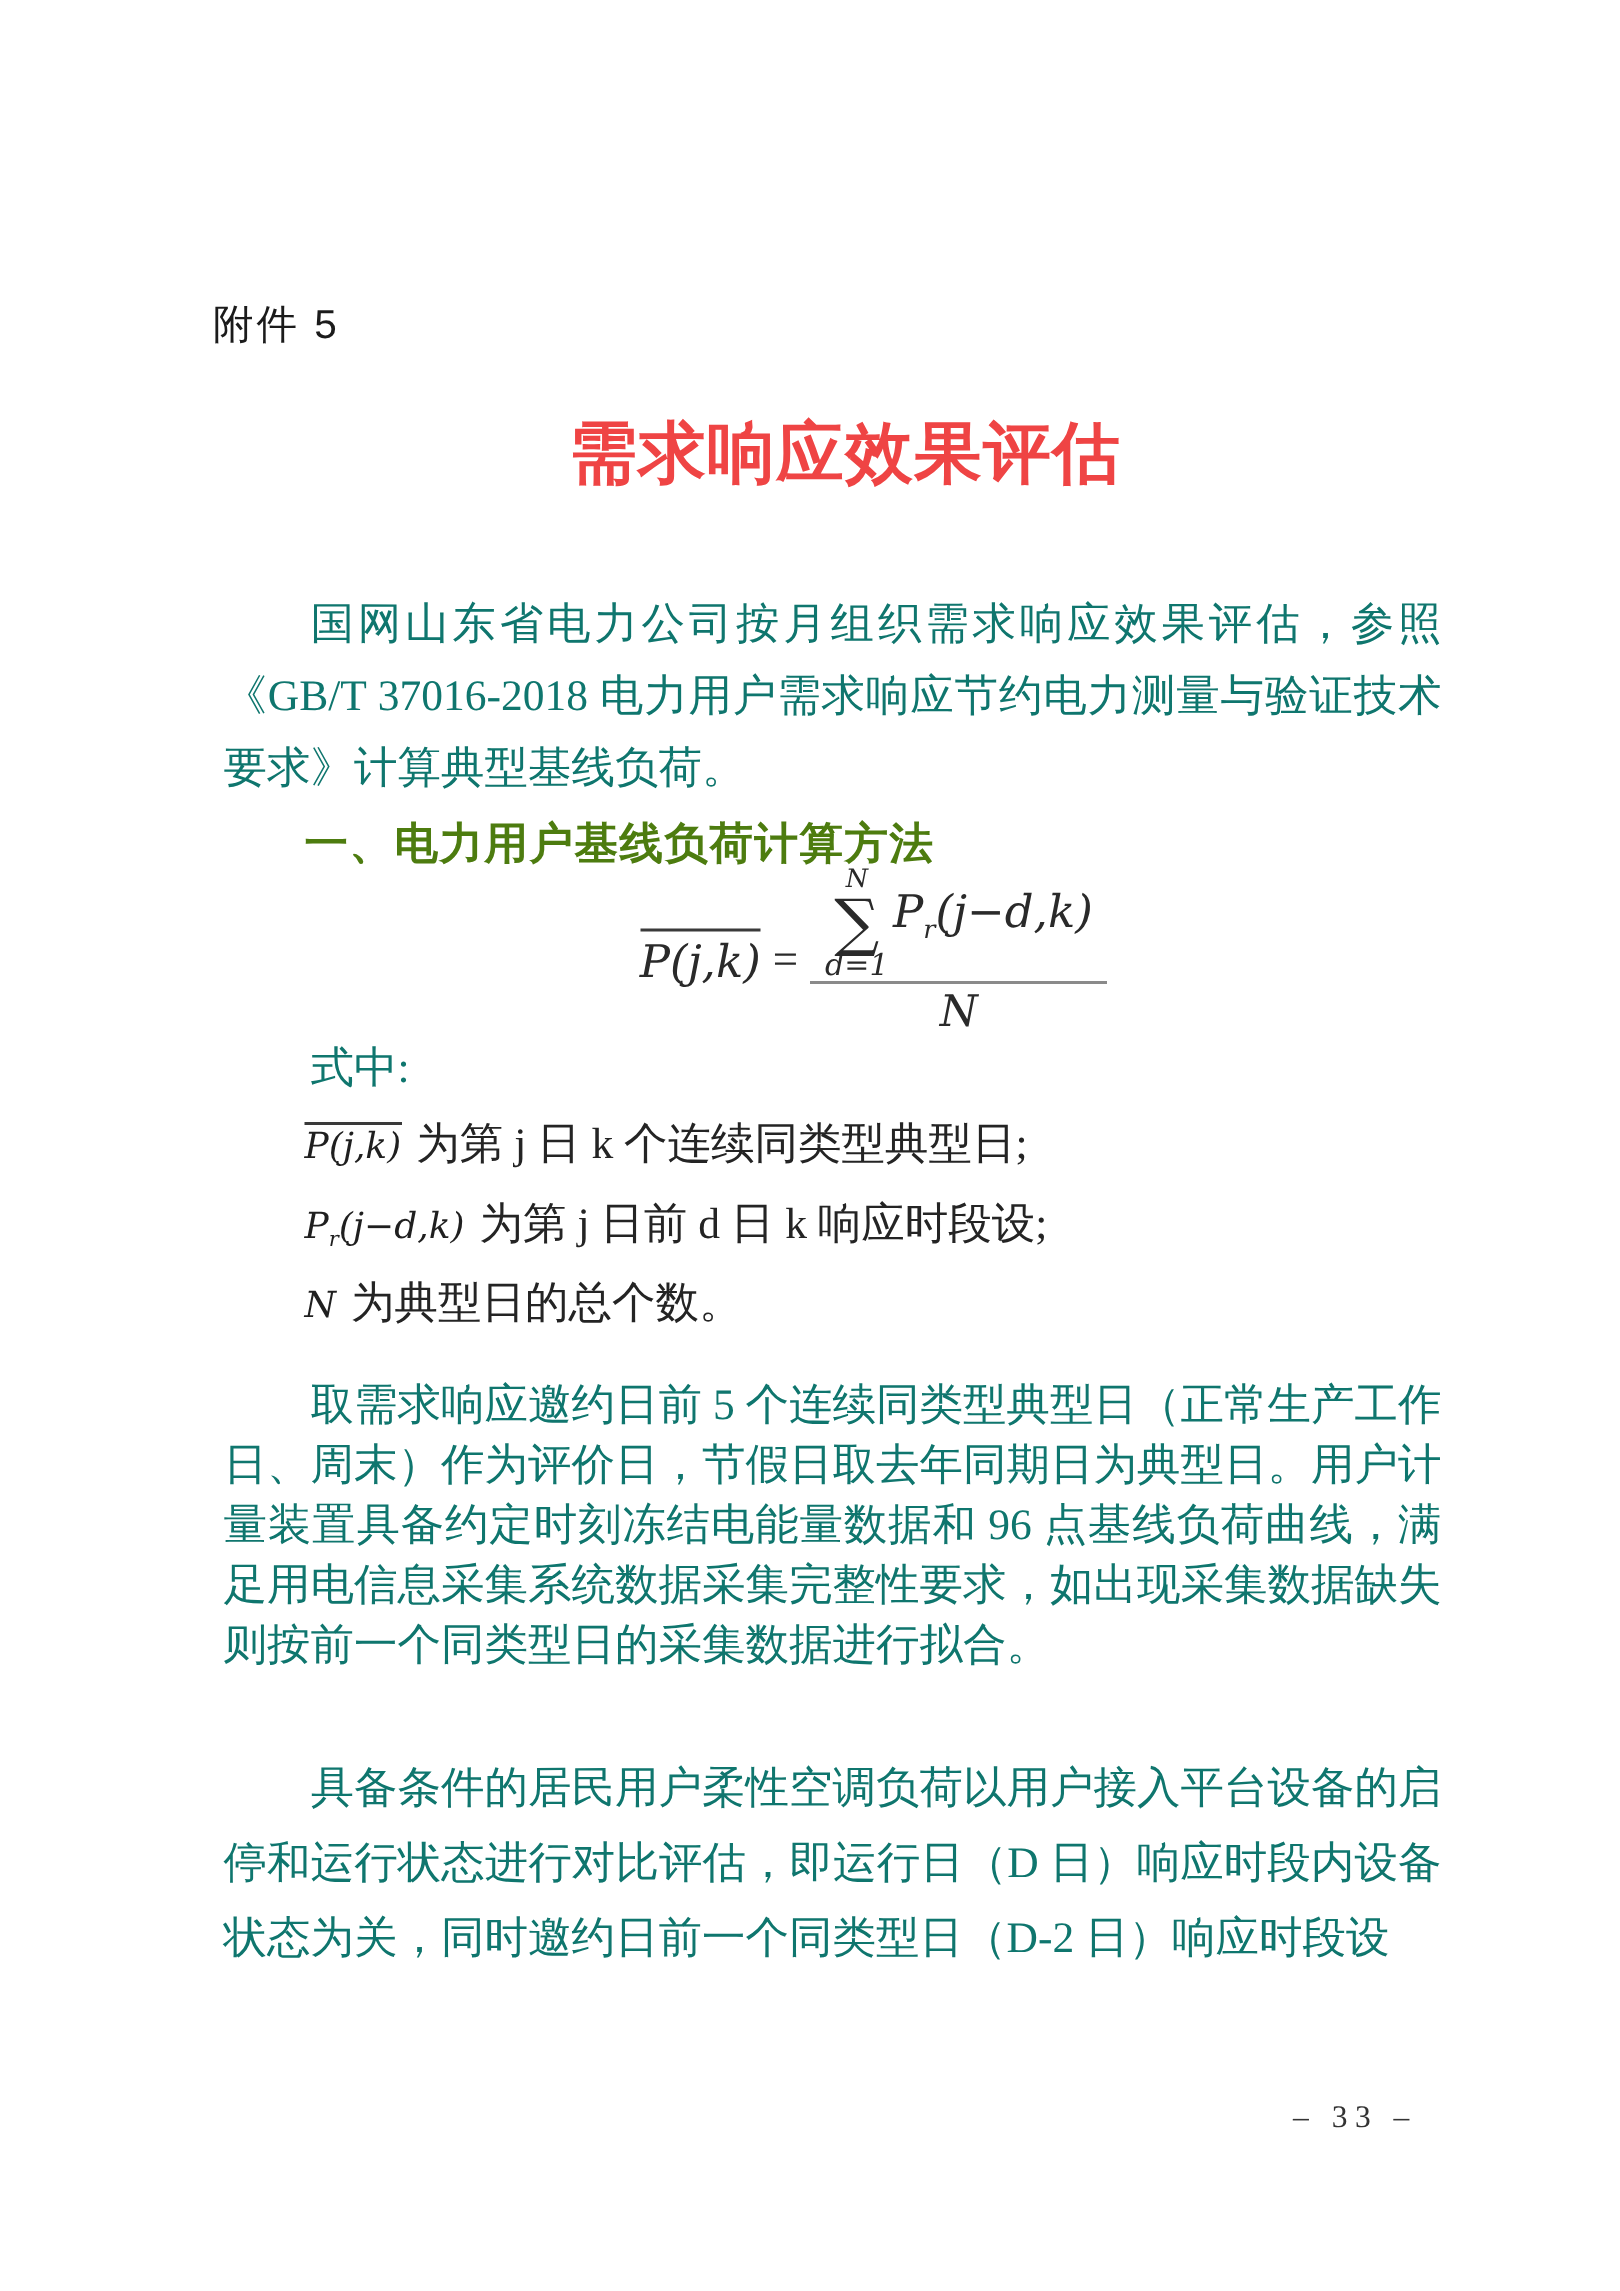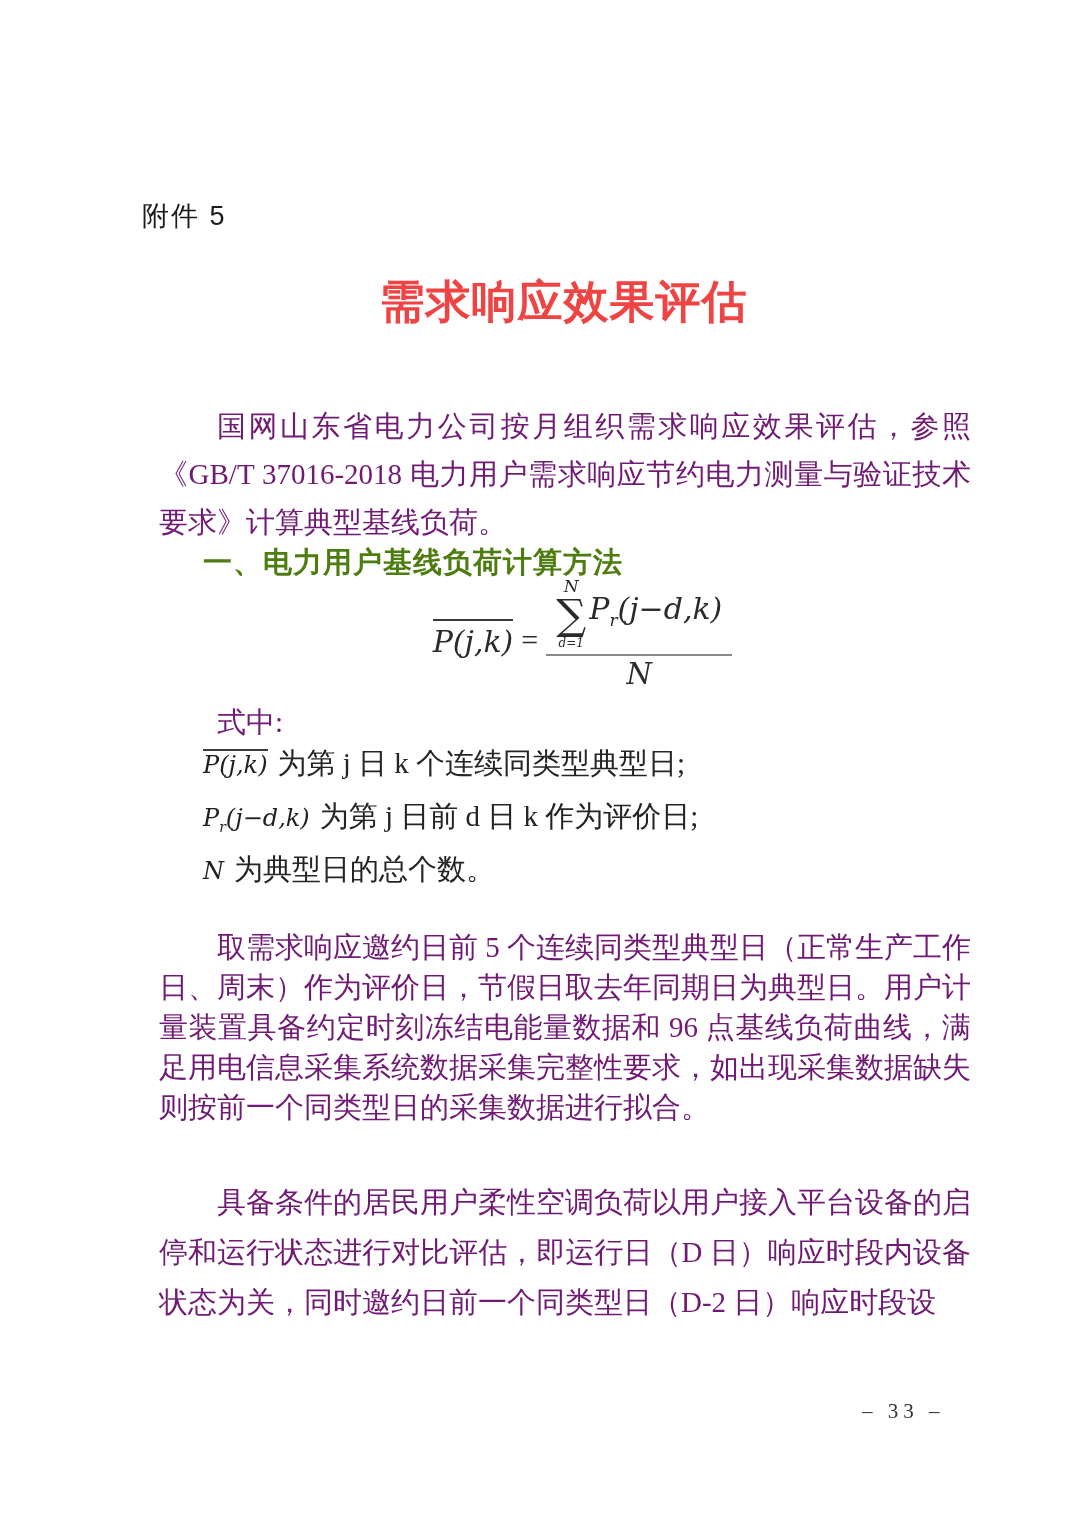--- a/index.html
+++ b/index.html
@@ -19,22 +19,22 @@
     font-size:27px;color:#1b1b1b;letter-spacing:2px;
   }
   .title{
     position:absolute;left:0;top:256px;width:100%;
     margin:16px;text-align:center;
     font-size:45px;font-weight:700;color:#ef4444;
     font-family:Liberation Mono, monospace;
     letter-spacing:1px;
   }
   .body-text{
-    position:absolute;left:145px;width:812px;margin:14px;
-    font-size:29px;line-height:48px;color:#701a75;
+    position:absolute;left:145px;width:812px;margin:4px;
+    font-size:29px;line-height:48px;color:#0f766e;
     text-align:justify;text-indent:2em;
   }
   .para1{top:388px;}
   .para2{top:913px;line-height:40px;}
   .para3{top:1163px;line-height:50px;}
   .heading{
     position:absolute;left:145px;top:543px;margin:0;
     padding-left:58px;
     font-family:"Liberation Sans","DejaVu Sans",sans-serif;
     font-size:29px;font-weight:700;color:#4d7c0f;letter-spacing:1px;
@@ -49,21 +49,21 @@
   .formula-inner{display:flex;align-items:flex-end;transform:translateX(35px);}
   .math{font-style:italic;font-family:"DejaVu Serif","Liberation Serif",serif;}
   .ovl{border-top:2px solid #3a3a3a;padding-top:3px;display:inline-block;}
   .lhs{font-size:30px;margin-bottom:30px;}
   .eq{font-size:30px;margin:0 8px 32px 8px;font-style:normal;}
   .frac{display:inline-flex;flex-direction:column;align-items:center;}
   .num{display:flex;align-items:center;border-bottom:2px solid #8a8a8a;padding:0 10px 3px 10px;}
   .sum{display:inline-flex;flex-direction:column;align-items:center;margin-right:3px;}
   .sum-top{font-size:17px;line-height:17px;}
   .sum-sym{font-size:42px;line-height:40px;font-style:normal;}
-  .sum-bot{font-size:12px;line-height:16px;}
+  .sum-bot{font-size:20px;line-height:16px;}
   .term{font-size:30px;line-height:34px;}
   .term sub{font-size:17px;}
   .den{font-size:29px;line-height:30px;padding-top:3px;}
   
   .defs{position:absolute;left:203px;top:737px;width:754px;}
   .def-row{display:flex;align-items:baseline;height:53px;line-height:53px;}
   .def-sym{font-size:24px;margin-right:10px;white-space:nowrap;}
   .def-sym .ovl{padding-top:2px;line-height:24px;}
   .def-sym sub{font-size:14px;}
   .def-text{font-size:29px;color:#242424;}
@@ -106,21 +106,21 @@
 
   <p class="body-text where">式中:</p>
 
   <div class="defs">
     <div class="def-row">
       <span class="def-sym math"><span class="ovl">P(j,k)</span></span>
       <span class="def-text">为第 j 日 k 个连续同类型典型日;</span>
     </div>
     <div class="def-row">
       <span class="def-sym math"><span>P</span><sub>r</sub><span>(j−d,k)</span></span>
-      <span class="def-text">为第 j 日前 d 日 k 作为评价日;</span>
+      <span class="def-text">为第 j 日前 d 日 k 响应时段设;</span>
     </div>
     <div class="def-row">
       <span class="def-sym math">N</span>
       <span class="def-text">为典型日的总个数。</span>
     </div>
   </div>
 
   <p class="body-text para2">取需求响应邀约日前 5 个连续同类型典型日（正常生产工作日、周末）作为评价日，节假日取去年同期日为典型日。用户计量装置具备约定时刻冻结电能量数据和 96 点基线负荷曲线，满足用电信息采集系统数据采集完整性要求，如出现采集数据缺失则按前一个同类型日的采集数据进行拟合。</p>
 
   <p class="body-text para3">具备条件的居民用户柔性空调负荷以用户接入平台设备的启停和运行状态进行对比评估，即运行日（D 日）响应时段内设备状态为关，同时邀约日前一个同类型日（D-2 日）响应时段设</p>

